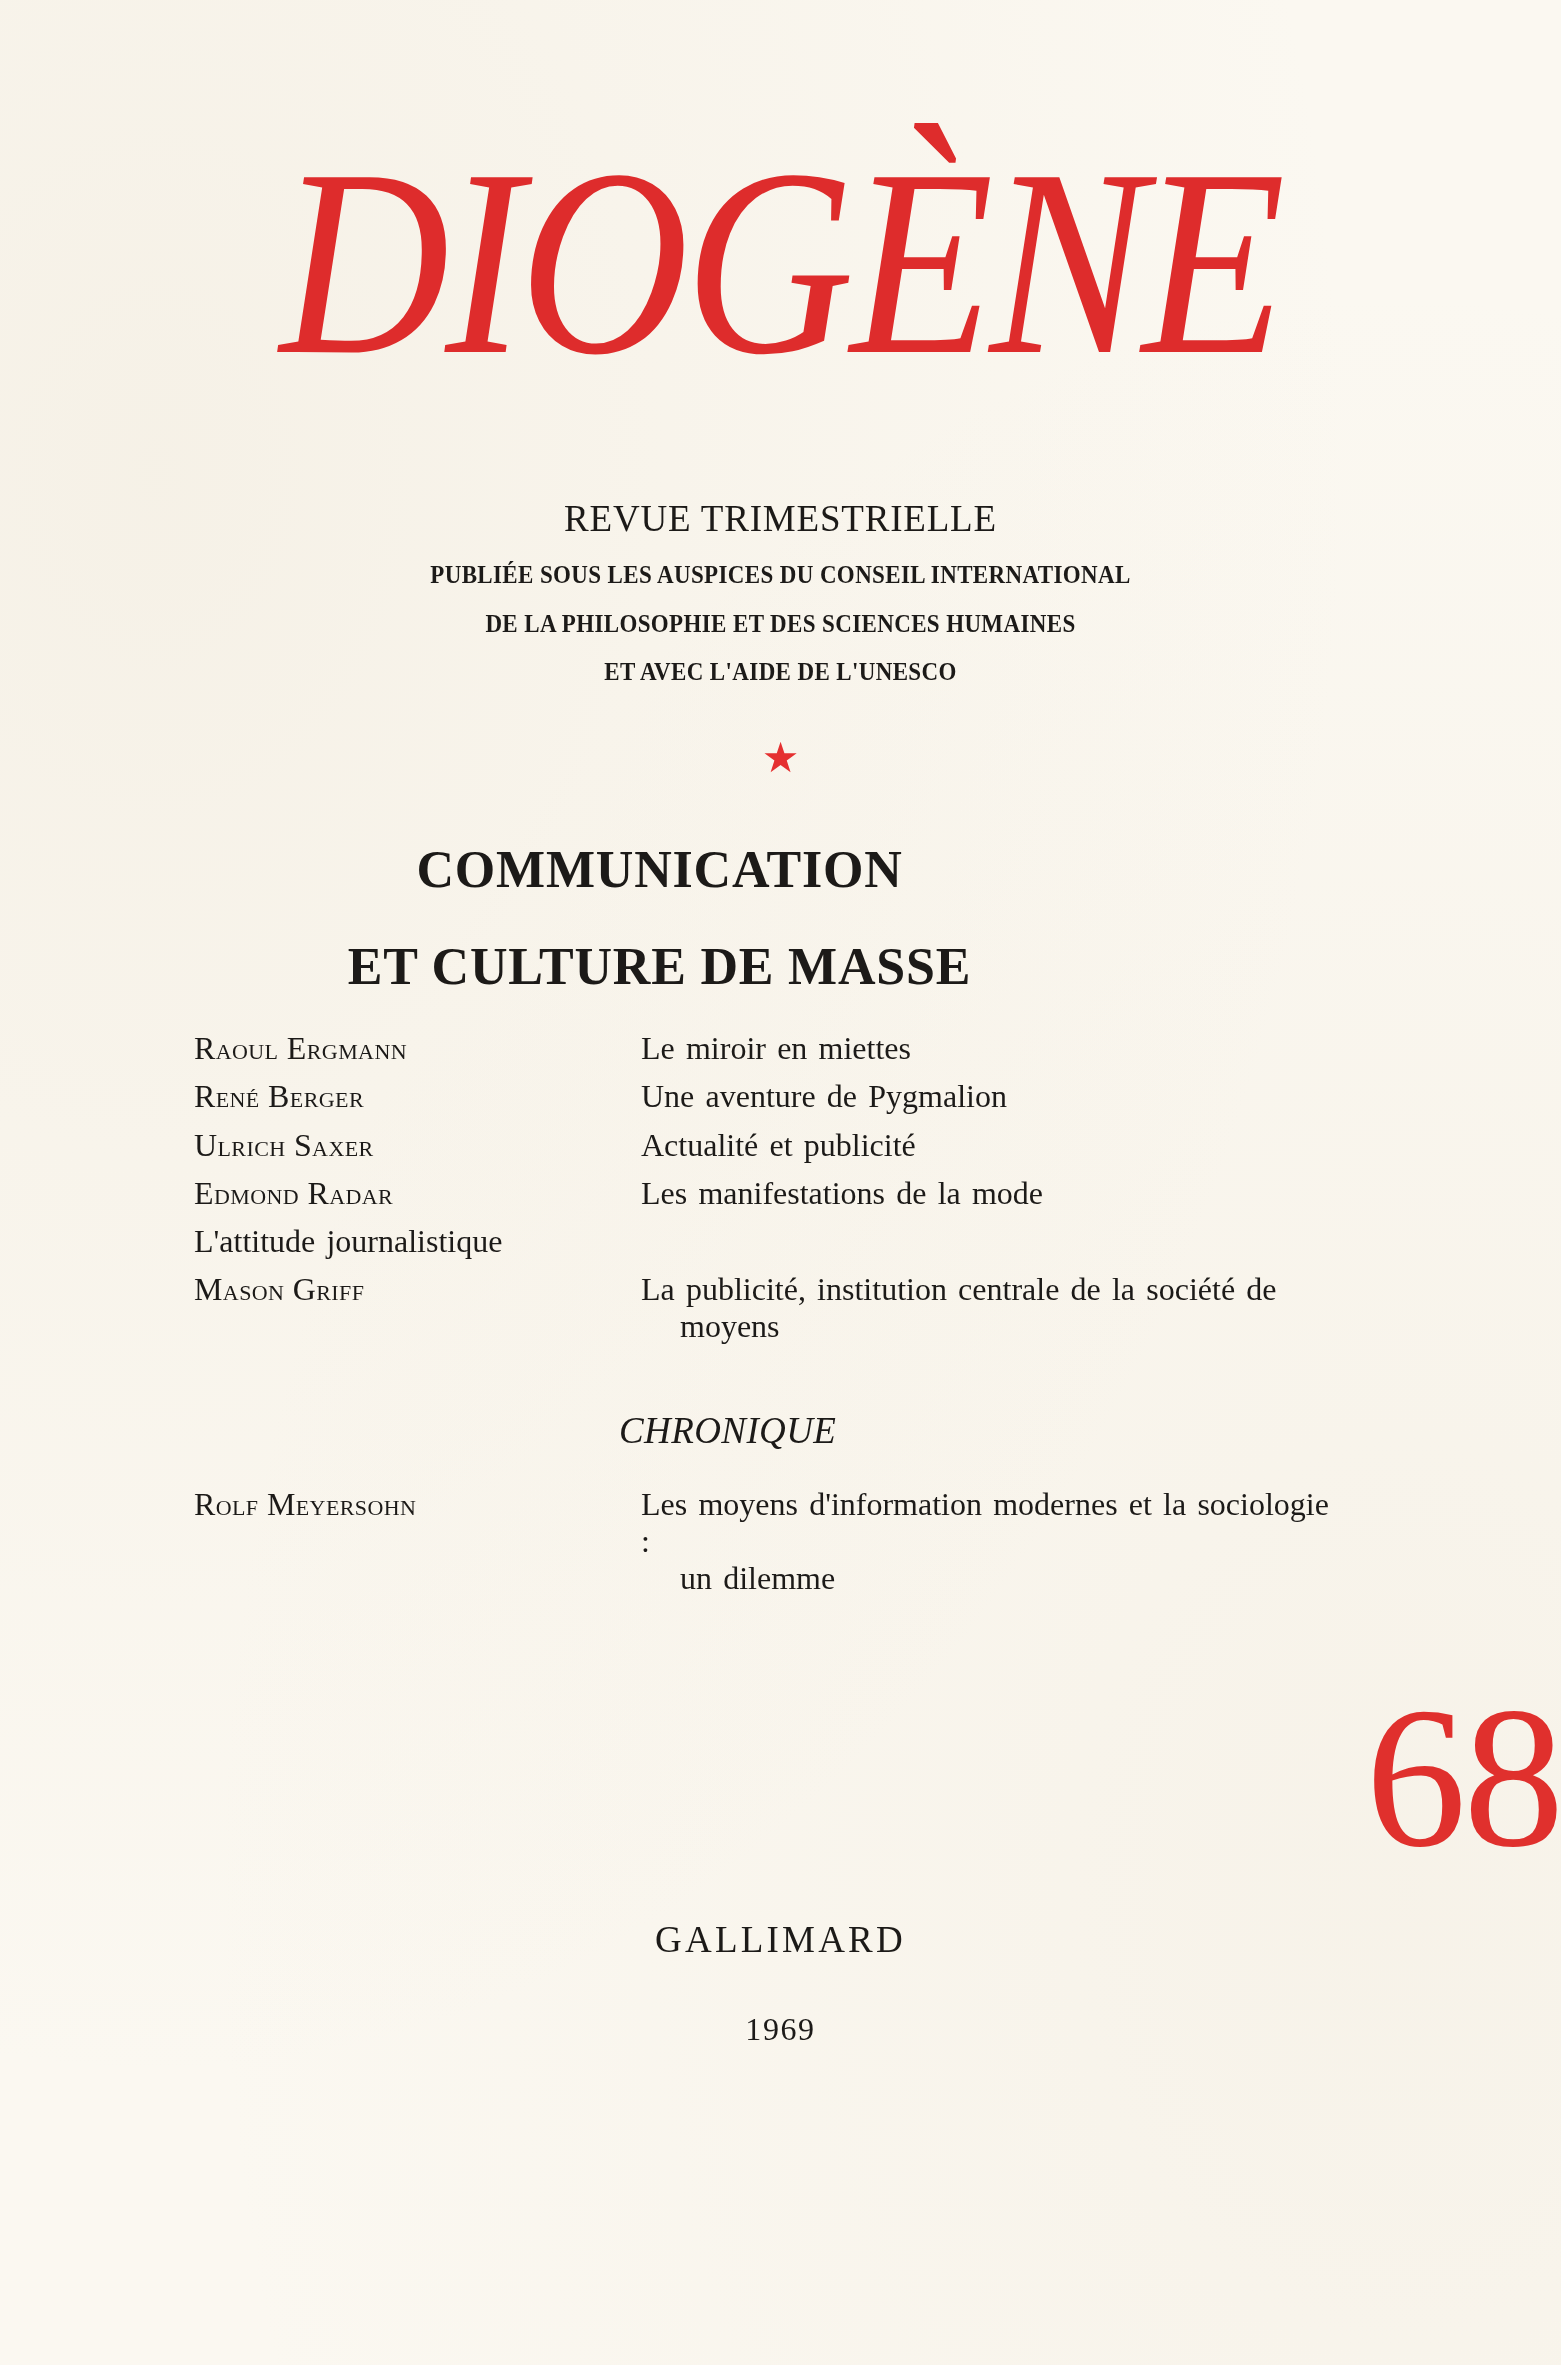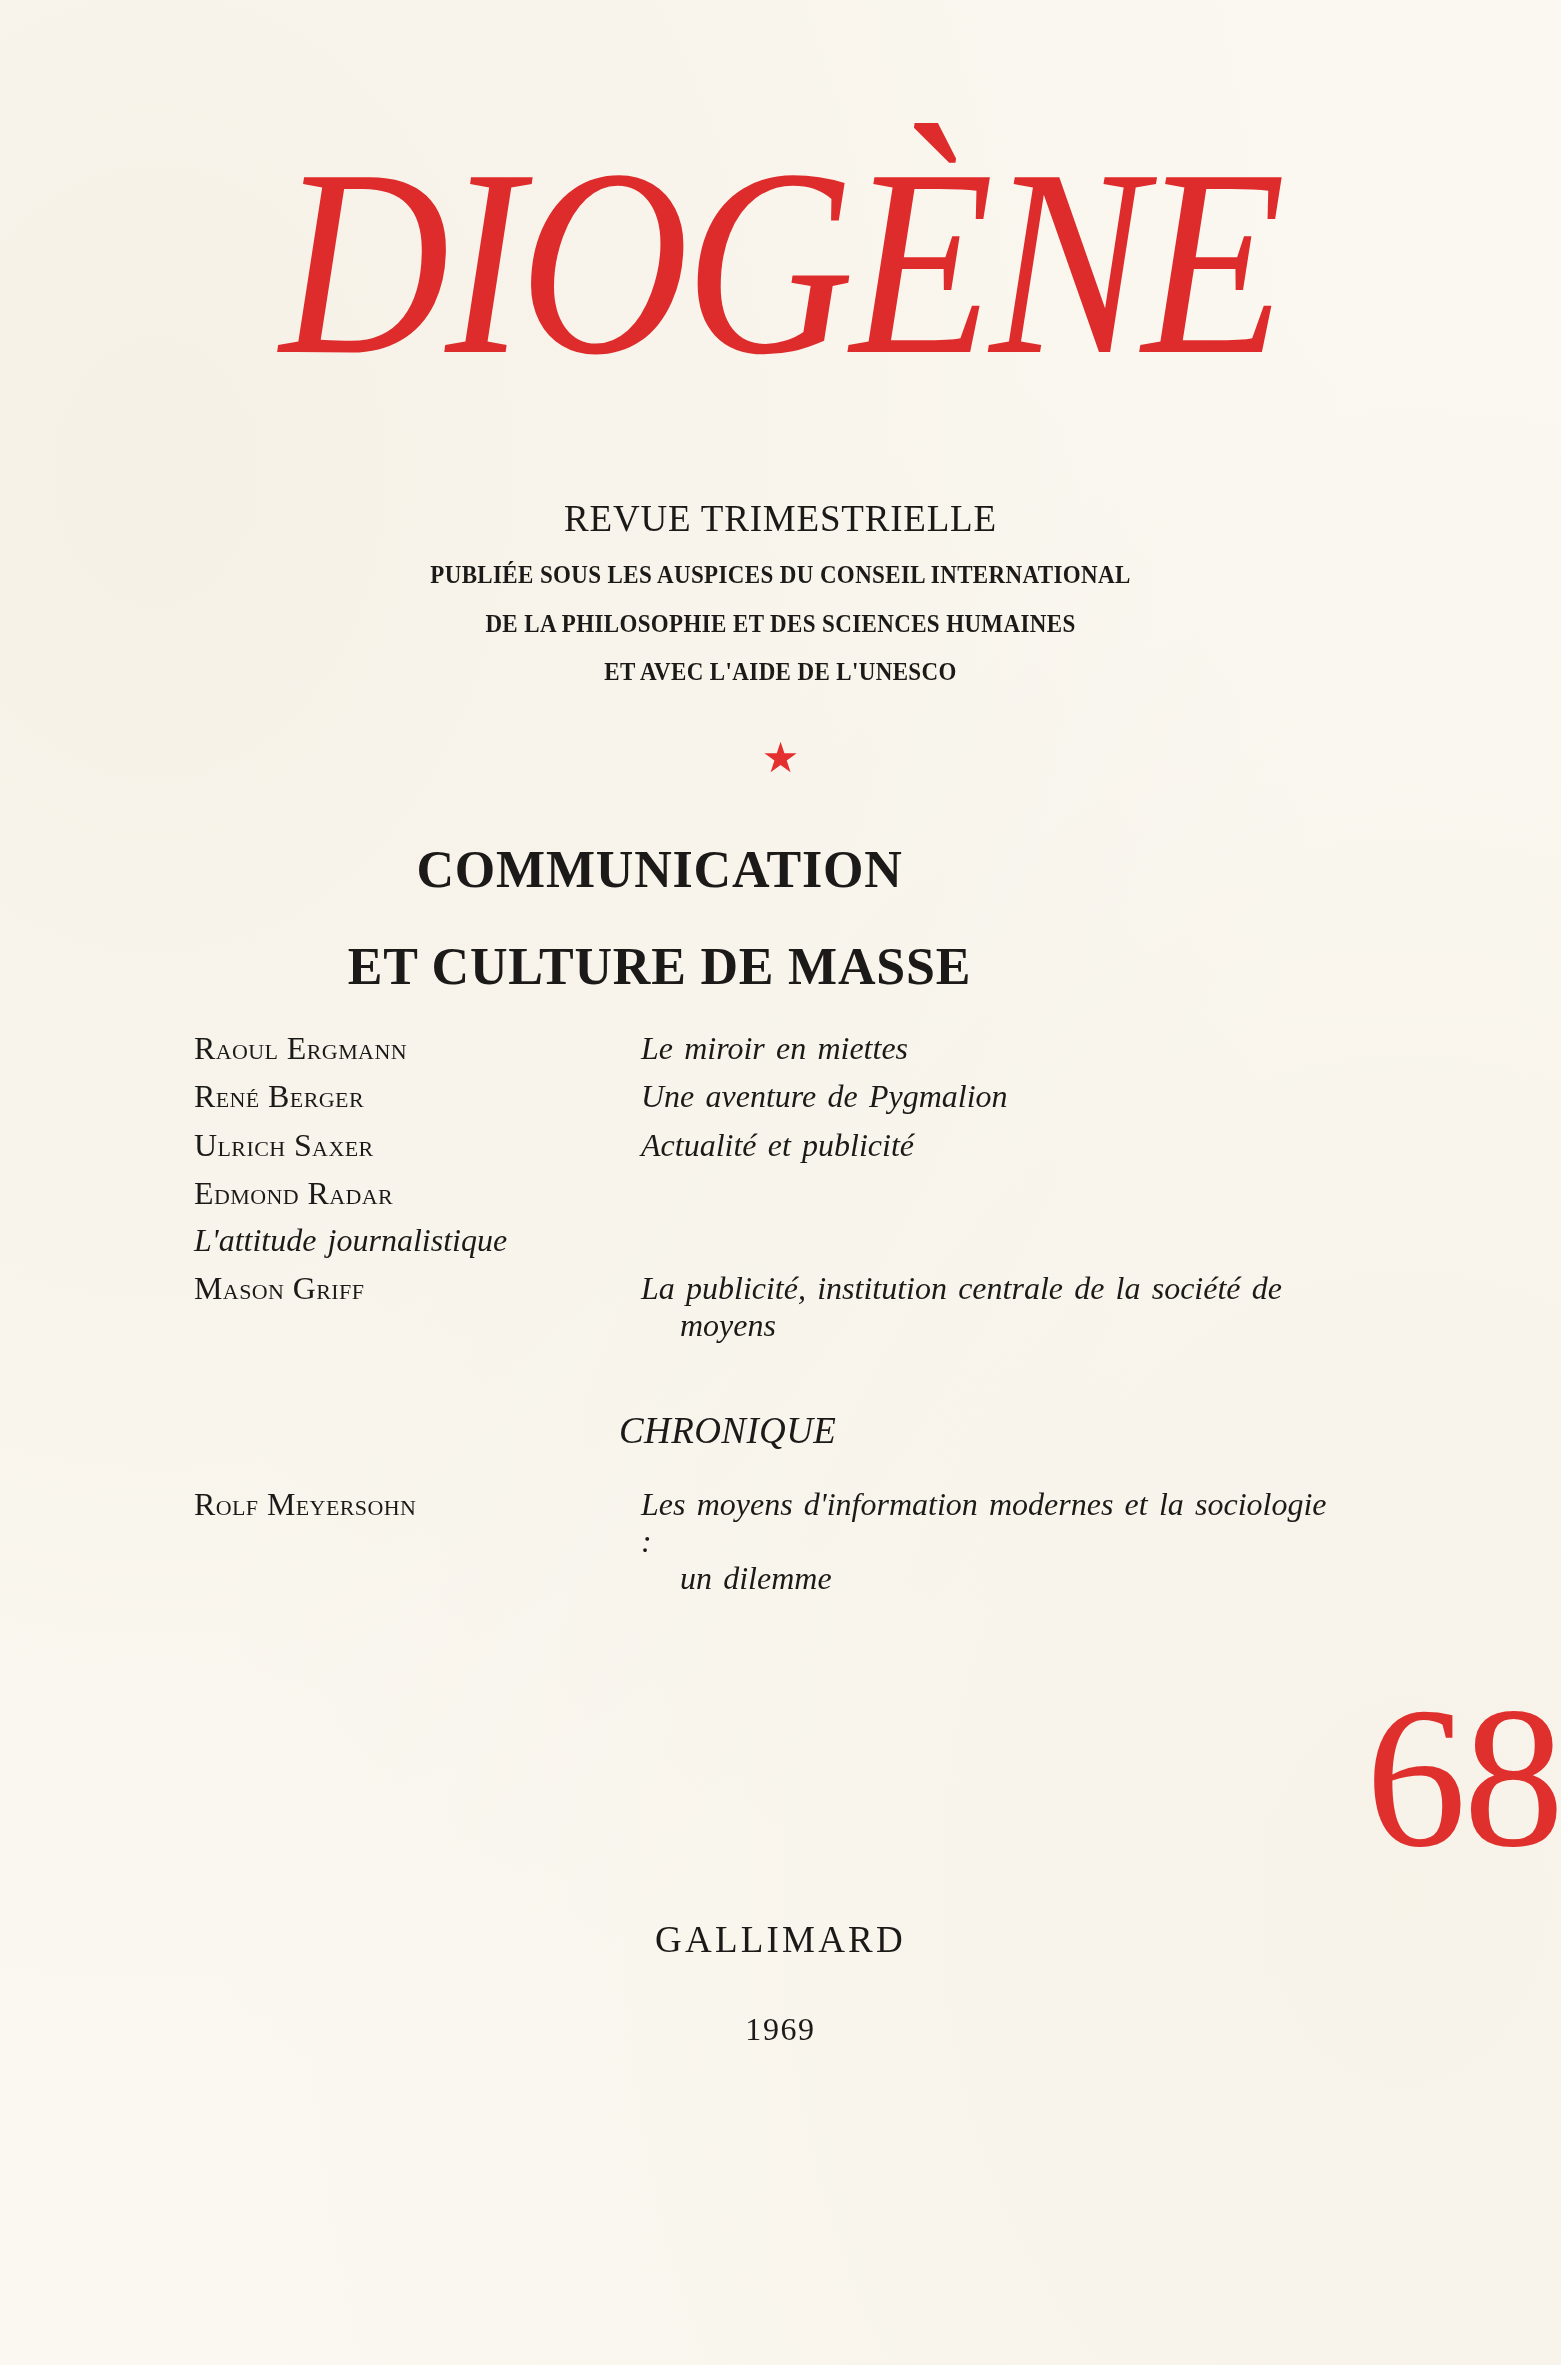--- a/index.html
+++ b/index.html
@@ -104,21 +104,20 @@
       line-height: 36px;
       letter-spacing: 0.4px;
     }
     .author .line2 {
       display: block;
       padding-left: 19.4px;
     }
     .title {
       flex: 1;
       font-family: "Liberation Serif", serif;
-      font-style: italic;
       font-size: 32px;
       line-height: 37px;
       word-spacing: 3.2px;
     }
     .title .cont {
       display: block;
       padding-left: 39px;
     }
     .chronique {
       position: absolute;
@@ -193,20 +192,21 @@
     <div class="toc-row">
       <div class="author">René Berger</div>
       <div class="title">Une aventure de Pygmalion</div>
     </div>
     <div class="toc-row">
       <div class="author">Ulrich Saxer</div>
       <div class="title">Actualité et publicité</div>
     </div>
     <div class="toc-row">
       <div class="author">Edmond Radar</div>
+      <div class="title">Les manifestations  de la mode</div>
     </div>
     <div class="toc-row">
       <div class="title">L'attitude journalistique</div>
     </div>
     <div class="toc-row">
       <div class="author">Mason Griff</div>
       <div class="title">
         <span>La publicité, institution centrale de la société de</span>
         <span class="cont">moyens</span>
       </div>

